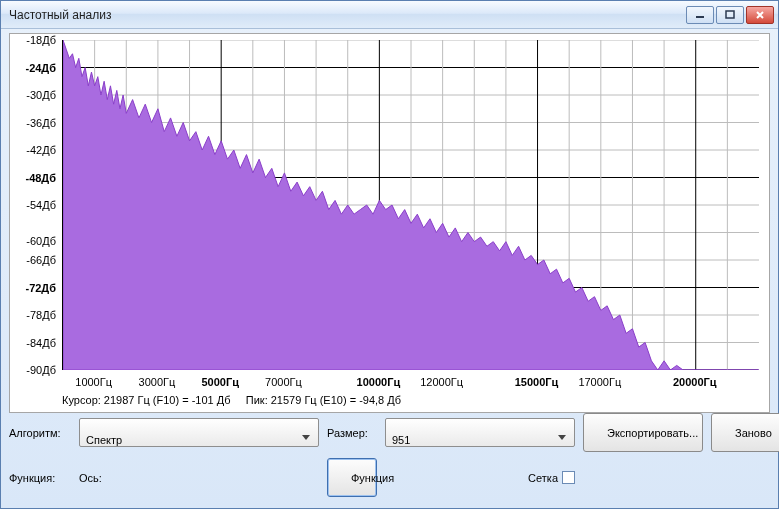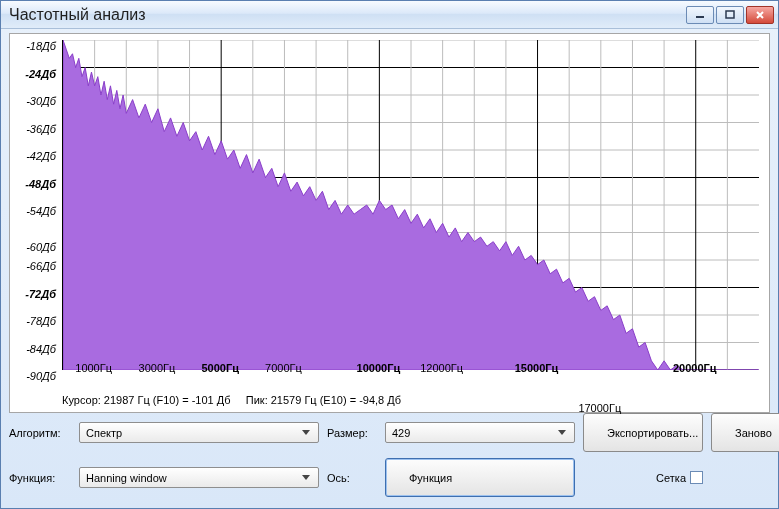--- a/index.html
+++ b/index.html
@@ -20,21 +20,21 @@
     position: relative;
   }
   .titlebar {
     height: 28px;
     background: linear-gradient(#f7fbff, #dce9f9 45%, #cfe0f4 50%, #e0ecf9);
     display: flex;
     align-items: center;
     padding: 0 4px 0 8px;
     border-bottom: 1px solid #a9bfd9;
   }
-  .title-text { flex: 1; color: #1f1f1f; font-size: 16px; }
+  .title-text { flex: 1; color: #1f1f1f; font-size: 12px; }
   .win-btns { display: flex; gap: 2px; }
   .win-btn {
     width: 28px; height: 18px;
     border: 1px solid #6b8bb5;
     border-radius: 2px;
     display: flex; align-items: center; justify-content: center;
     background: linear-gradient(#f2f7fd, #cfe0f4);
     cursor: pointer;
   }
   .win-btn.close { background: linear-gradient(#f6a8a2, #d44a3a); border-color: #a13328; }
@@ -52,42 +52,42 @@
   .plot-area {
     position: relative;
     width: 696px;
     height: 330px;
     border-left: 1px solid #000;
     border-bottom: 1px solid #000;
   }
   .plot-area svg { position: absolute; top: 0; left: 0; }
   .y-ticks {
     position: absolute;
-    left: 0; top: 12px;
-    width: 50px; height: 330px; font-style: italic;
+    left: 0; top: 6px;
+    width: 50px; height: 330px;
   }
   .y-tick {
     position: absolute;
     right: 4px;
     font-size: 11px;
     color: #000;
     transform: translateY(-50%);
     white-space: nowrap;
   }
   .y-tick.bold { font-weight: bold; }
   .x-ticks {
     position: absolute;
     left: 52px;
     bottom: 34px;
     width: 696px;
     height: 16px;
   }
   .x-tick {
     position: absolute;
-    top: 0;
+    top: 14px;
     font-size: 11px;
     color: #000;
     transform: translateX(-50%);
     white-space: nowrap;
   }
   .x-tick.bold { font-weight: bold; }
   .status-line {
     position: absolute;
     left: 52px;
     bottom: 6px;
@@ -97,26 +97,26 @@
   }
   .controls {
     margin-top: 0;
     display: grid;
     grid-template-columns: 62px 240px 50px 190px 120px 80px;
     gap: 6px 8px;
     align-items: center;
   }
   .label { color: #000; font-size: 11px; text-align: left; }
   .combo {
-    height: 21px;
+    height: 29px;
     background: linear-gradient(#fff, #eaeaea);
     border: 1px solid #8e8e8e;
     border-radius: 2px;
     display: flex;
-    align-items: center;
+    align-items: flex-end;
     padding: 0 4px 0 6px;
     font-size: 11px;
     position: relative;
   }
   .combo .arrow {
     margin-left: auto;
     width: 16px; height: 16px;
     display: flex; align-items: center; justify-content: center;
   }
   .btn {
@@ -228,21 +228,21 @@
           </svg>
       </div>
       <div class="x-ticks" id="x-ticks">
           <div class="x-tick" style="left: 31.6364px;">1000Гц</div>
           <div class="x-tick" style="left: 94.9091px;">3000Гц</div>
           <div class="x-tick bold" style="left: 158.182px;">5000Гц</div>
           <div class="x-tick" style="left: 221.455px;">7000Гц</div>
           <div class="x-tick bold" style="left: 316.364px;">10000Гц</div>
           <div class="x-tick" style="left: 379.636px;">12000Гц</div>
           <div class="x-tick bold" style="left: 474.545px;">15000Гц</div>
-          <div class="x-tick" style="left: 537.818px; margin-top: 40px;">17000Гц</div>
+          <div class="x-tick" style="left: 537.818px;">17000Гц</div>
           <div class="x-tick bold" style="left: 632.727px;">20000Гц</div>
         </div>
       <div class="status-line">
         <span>Курсор: 21987 Гц (F10) = -101 Дб</span>
         &nbsp;&nbsp;&nbsp;
         <span>Пик: 21579 Гц (E10) = -94,8 Дб</span>
       </div>
     </div>
 
     <div class="controls">
@@ -251,43 +251,35 @@
       <div class="combo">
         <span>Спектр</span>
         <span class="arrow">
           <svg width="8" height="6">
               <path d="M0 0 L8 0 L4 5 Z" fill="#444"></path>
             </svg>
         </span>
       </div>
       <div class="label">Размер:</div>
       <div class="combo">
-        <span>429</span>
+        <span>951</span>
         <span class="arrow">
           <svg width="8" height="6">
               <path d="M0 0 L8 0 L4 5 Z" fill="#444"></path>
             </svg>
         </span>
       </div>
       <div class="btn">
         <span>Экспортировать...</span>
       </div>
       <div class="btn">
         <span>Заново</span>
       </div>
 
       <div class="label">Функция:</div>
-      <div class="combo">
-        <span>Hanning window</span>
-        <span class="arrow">
-          <svg width="8" height="6">
-              <path d="M0 0 L8 0 L4 5 Z" fill="#444"></path>
-            </svg>
-        </span>
-      </div>
       <div class="label">Ось:</div>
       <div class="btn primary">
         <span>Функция</span>
       </div>
       <div class="grid-cell">
         <span>Сетка</span>
         <span class="checkbox">
           
         </span>
       </div>

